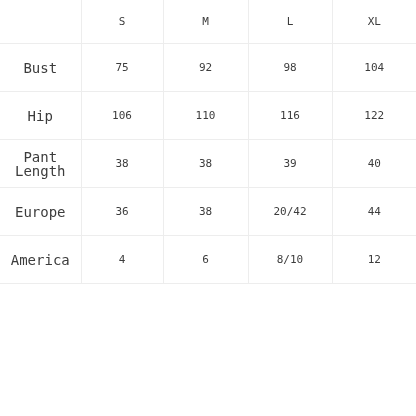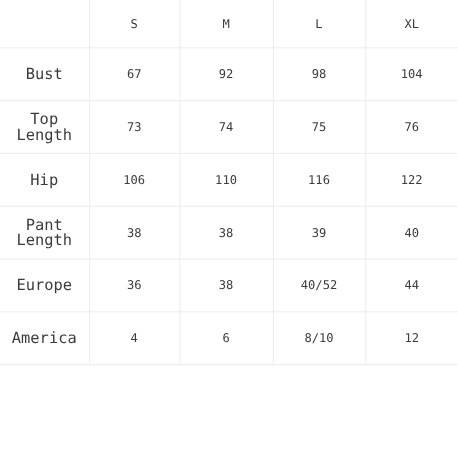--- a/index.html
+++ b/index.html
@@ -81,53 +81,45 @@
       <th class="corner-cell"></th>
       <th>S</th>
       <th>M</th>
       <th>L</th>
       <th>XL</th>
     </tr>
   </thead>
   <tbody>
     <tr>
       <td class="row-header">Bust</td>
-      <td>67</td>
+      <td>75</td>
       <td>92</td>
       <td>98</td>
       <td>104</td>
-    </tr>
-    <tr>
-      <td class="row-header">Top
-Length</td>
-      <td>73</td>
-      <td>74</td>
-      <td>75</td>
-      <td>76</td>
     </tr>
     <tr>
       <td class="row-header">Hip</td>
       <td>106</td>
       <td>110</td>
       <td>116</td>
       <td>122</td>
     </tr>
     <tr>
       <td class="row-header">Pant
 Length</td>
       <td>38</td>
       <td>38</td>
       <td>39</td>
       <td>40</td>
     </tr>
     <tr>
       <td class="row-header">Europe</td>
       <td>36</td>
       <td>38</td>
-      <td>40/52</td>
+      <td>20/42</td>
       <td>44</td>
     </tr>
     <tr>
       <td class="row-header">America</td>
       <td>4</td>
       <td>6</td>
       <td>8/10</td>
       <td>12</td>
     </tr>
   </tbody>

